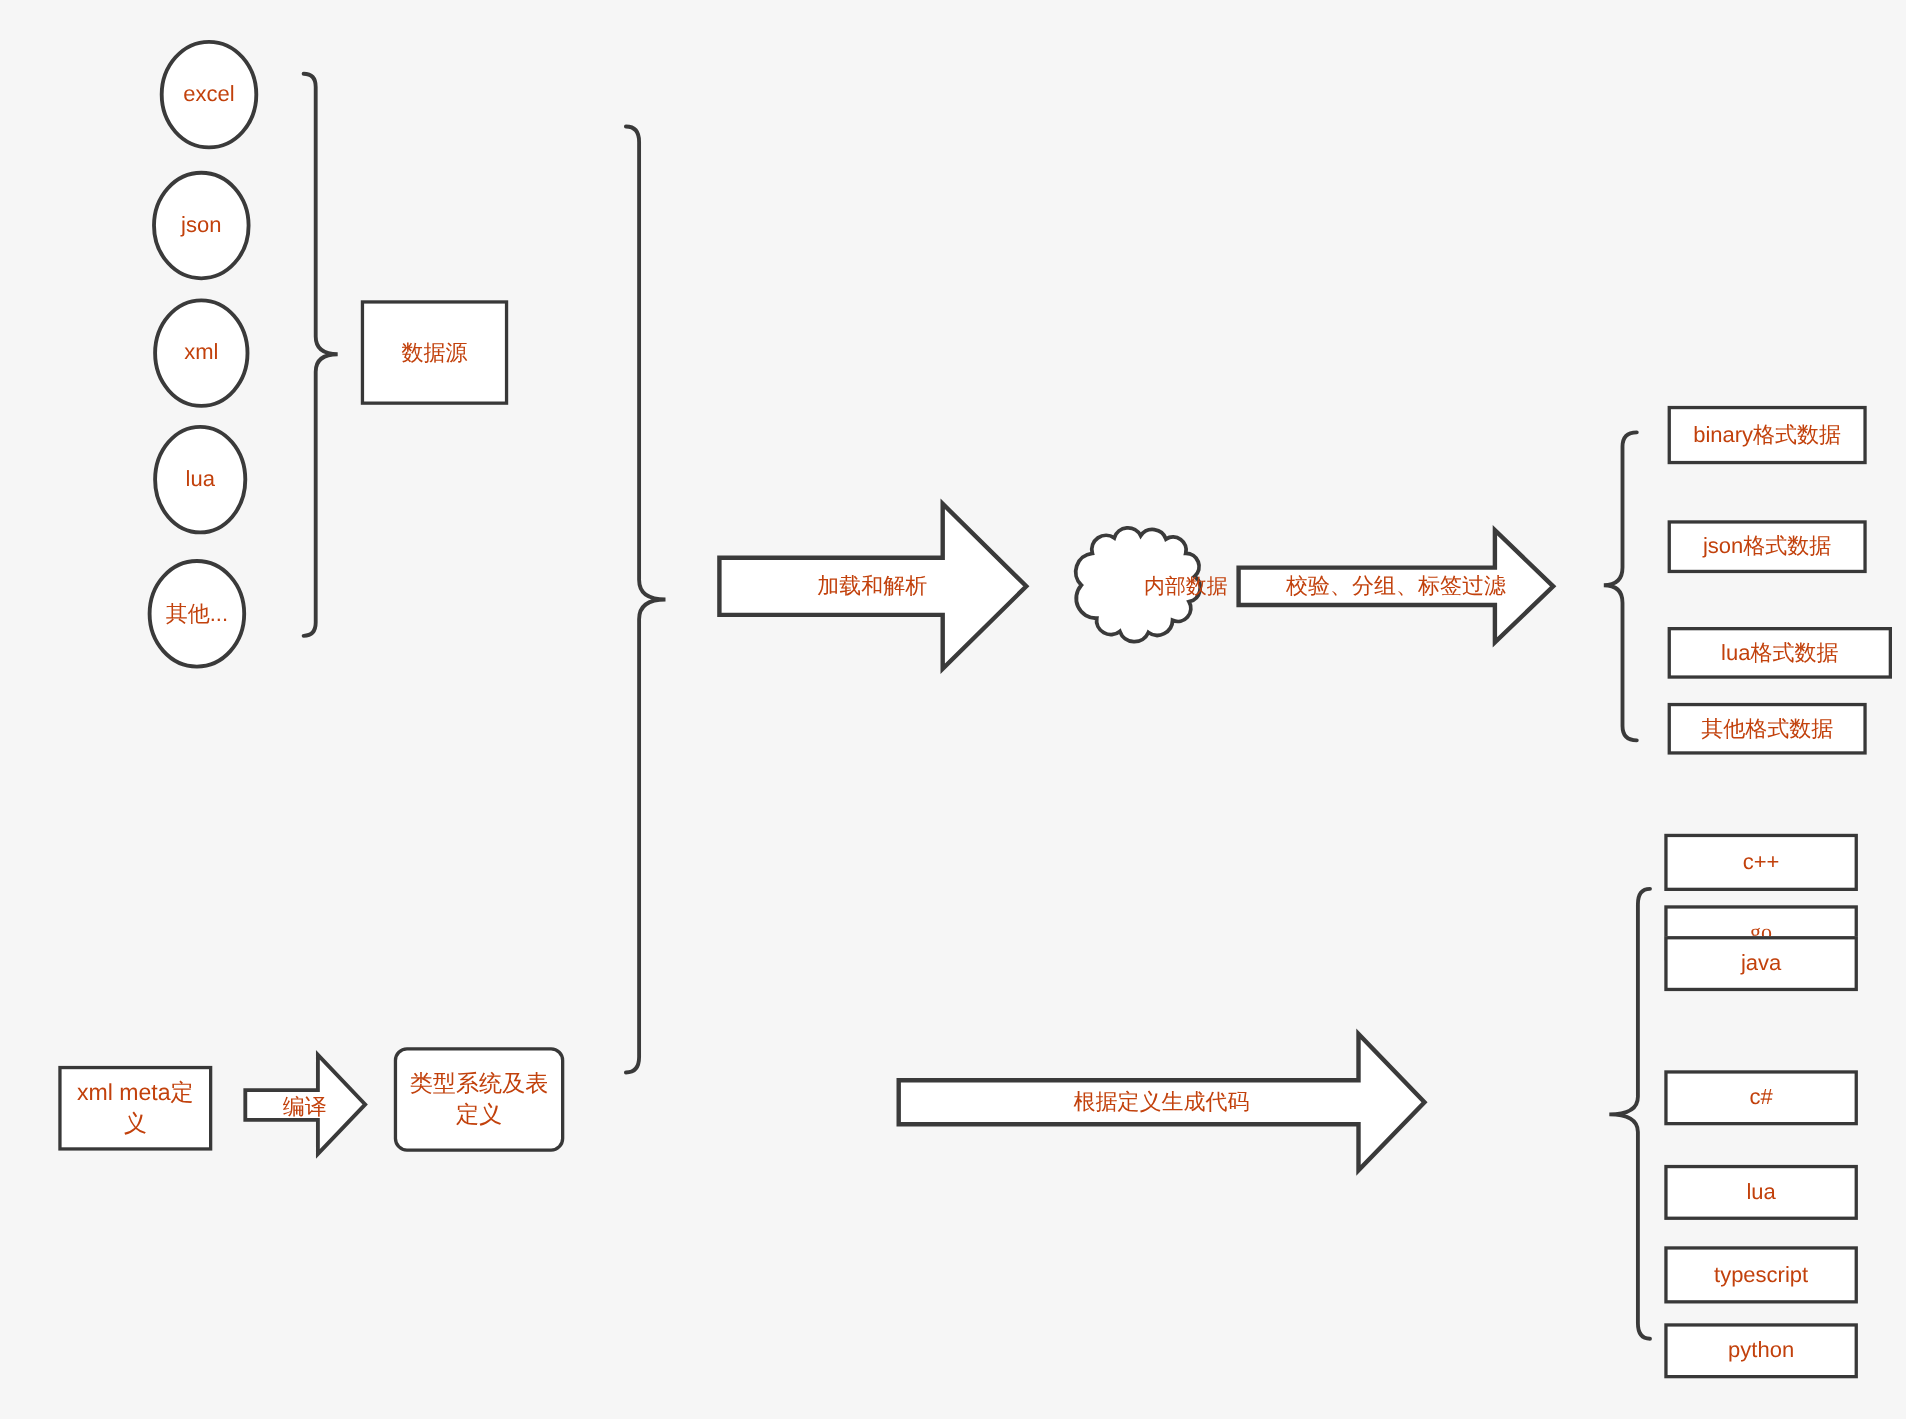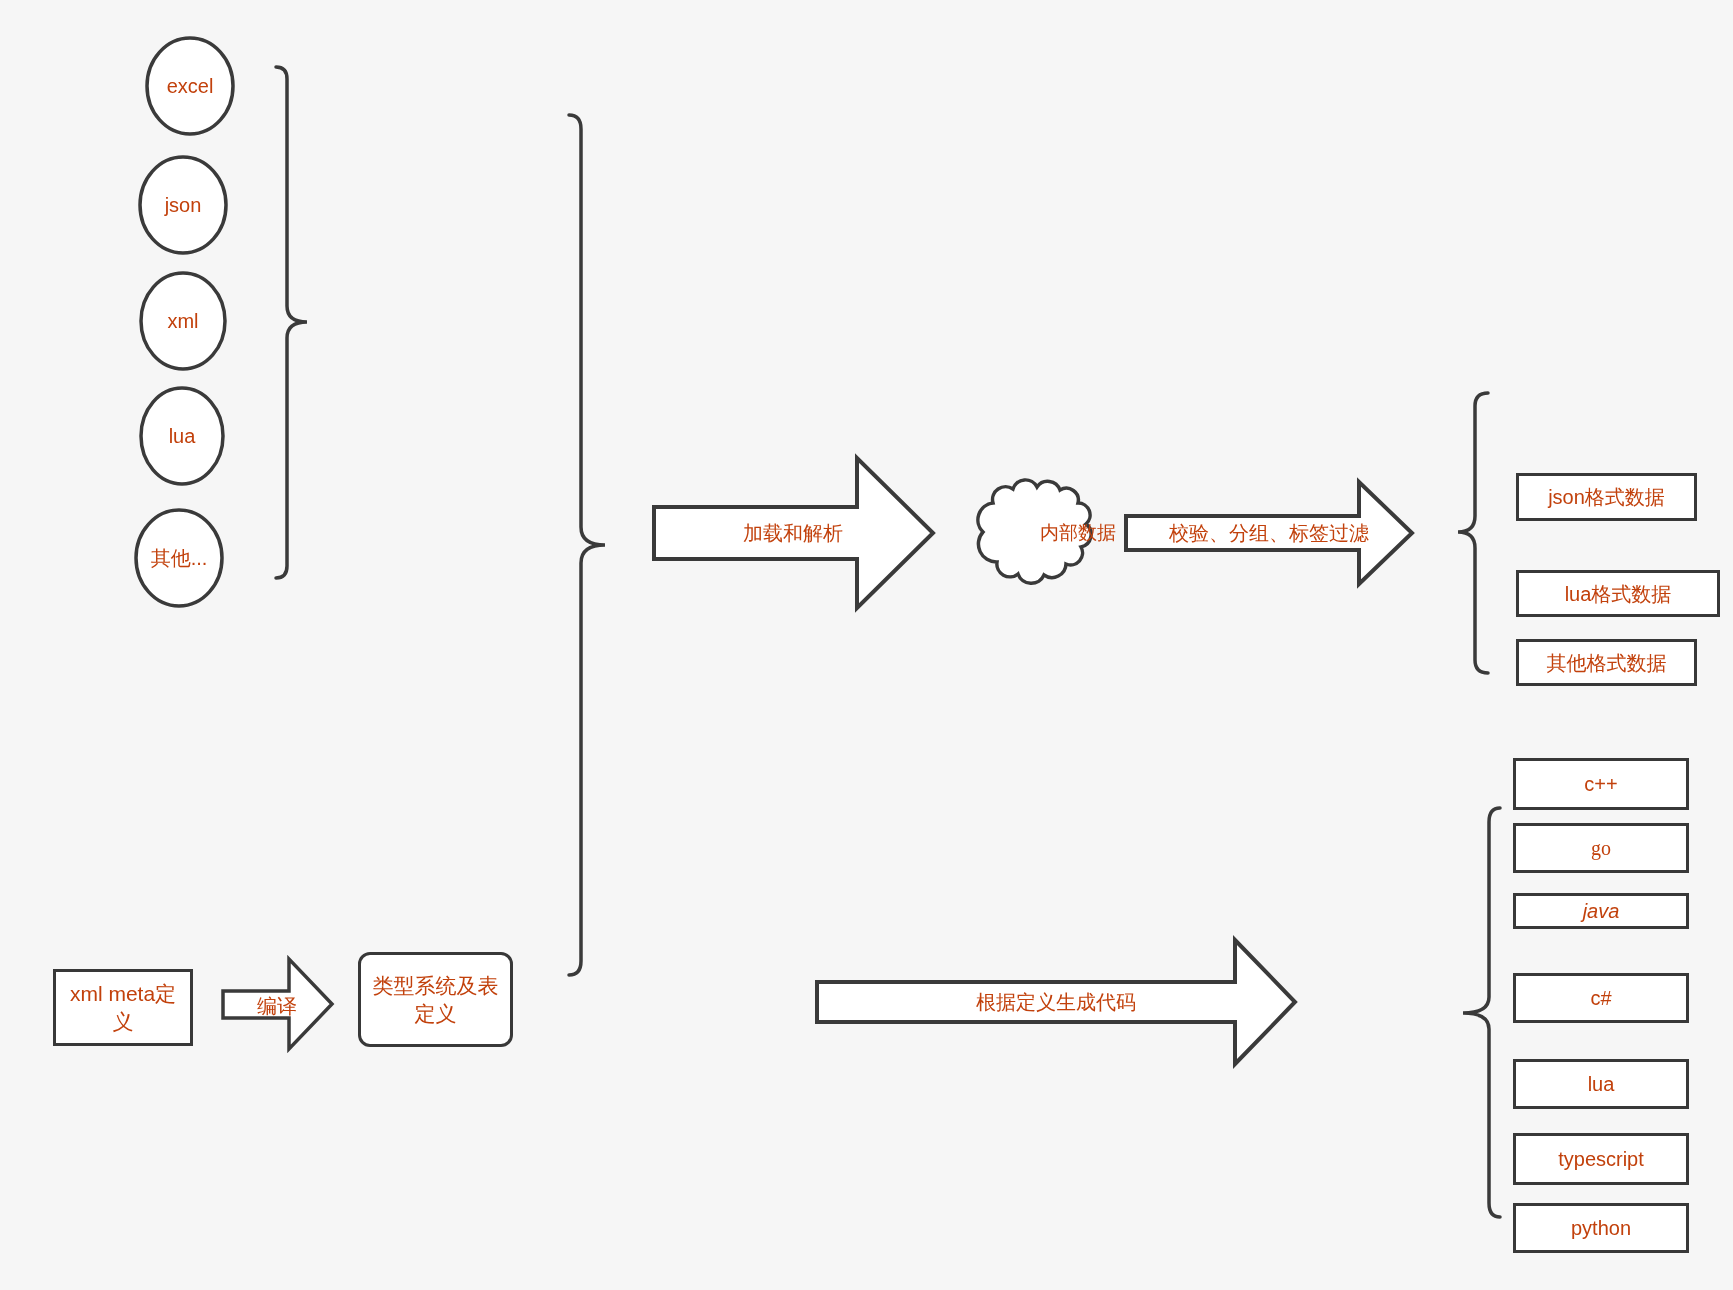--- a/index.html
+++ b/index.html
@@ -73,27 +73,33 @@
 
     <path class="brace" d="M 1500 808 Q 1489 808 1489 822 L 1489 997 Q 1489 1013 1463 1013 Q 1489 1013 1489 1029 L 1489 1203 Q 1489 1217 1500 1217"></path>
   </svg>
 
   <div class="lbl" style="left:190px;top:86px;">excel</div>
   <div class="lbl" style="left:183px;top:205px;">json</div>
   <div class="lbl" style="left:183px;top:321px;">xml</div>
   <div class="lbl" style="left:182px;top:436px;">lua</div>
   <div class="lbl" style="left:179px;top:558px;">其他...</div>
 
+  <div class="box" style="left:328px;top:273px;width:134px;height:95px;">
+    <span>数据源</span>
+  </div>
 
   <div class="lbl" style="left:793px;top:533px;">加载和解析</div>
   <div class="lbl small" style="left:1032px;top:533px;margin-left:46px;">内部数据</div>
   <div class="lbl" style="left:1269px;top:533px;">校验、分组、标签过滤</div>
   <div class="lbl" style="left:277px;top:1006px;">编译</div>
   <div class="lbl" style="left:1056px;top:1002px;">根据定义生成代码</div>
 
+  <div class="box" style="left:1516px;top:369px;width:181px;height:53px;">
+    <span>binary格式数据</span>
+  </div>
   <div class="box" style="left:1516px;top:473px;width:181px;height:48px;">
     <span>json格式数据</span>
   </div>
   <div class="box" style="left:1516px;top:570px;width:204px;height:47px;">
     <span>lua格式数据</span>
   </div>
   <div class="box" style="left:1516px;top:639px;width:181px;height:47px;">
     <span>其他格式数据</span>
   </div>
 
@@ -104,21 +110,21 @@
   <div class="box rounded" style="left:358px;top:952px;width:155px;height:95px;padding:0 8px;font-size:21px;">
     <span>类型系统及表定义</span>
   </div>
 
   <div class="box" style="left:1513px;top:758px;width:176px;height:52px;">
     <span>c++</span>
   </div>
   <div class="box" style="left:1513px;top:823px;width:176px;height:50px;font-family:Liberation Serif, serif;">
     <span>go</span>
   </div>
-  <div class="box" style="left:1513px;top:893px;width:176px;height:36px;font-style:italic;">
+  <div class="box" style="left:1513px;top:851px;width:176px;height:50px;">
     <span>java</span>
   </div>
   <div class="box" style="left:1513px;top:973px;width:176px;height:50px;">
     <span>c#</span>
   </div>
   <div class="box" style="left:1513px;top:1059px;width:176px;height:50px;">
     <span>lua</span>
   </div>
   <div class="box" style="left:1513px;top:1133px;width:176px;height:52px;">
     <span>typescript</span>

